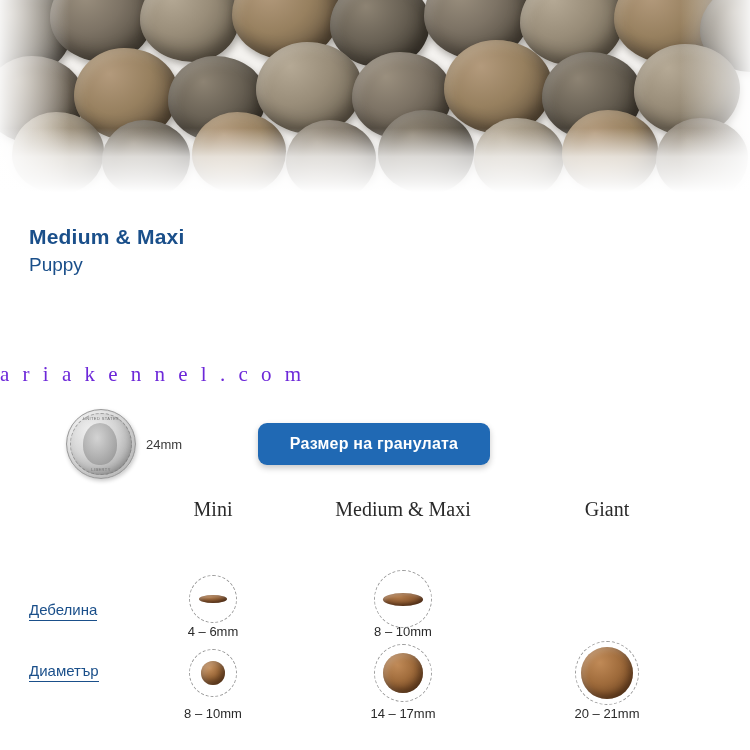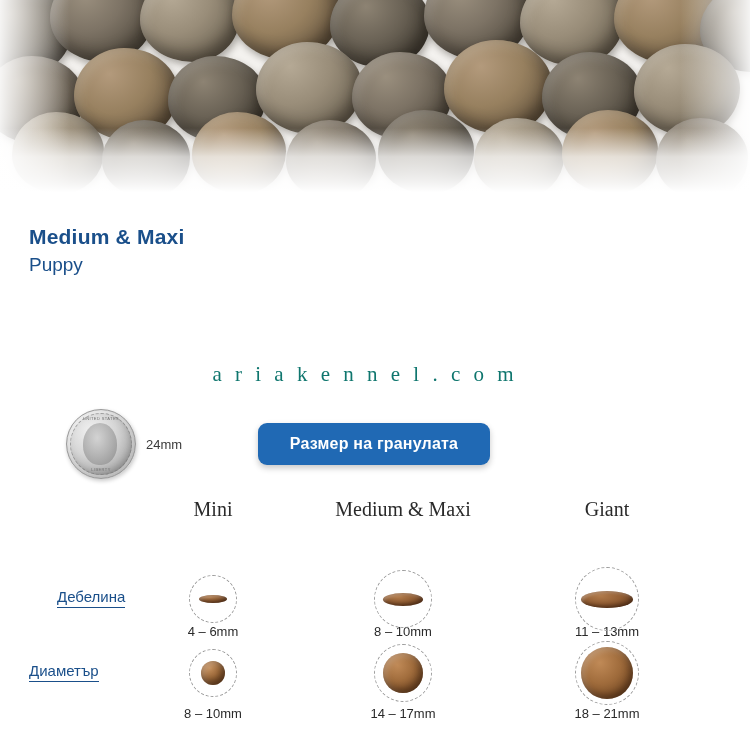--- a/index.html
+++ b/index.html
@@ -92,24 +92,24 @@
     color: #1a4f8a;
     line-height: 1.2;
   }
 
   
   .watermark {
     position: absolute;
     left: 0;
     top: 362px;
     width: 730px;
-    text-align: center;
+    text-align: left;
     font-size: 21px;
     letter-spacing: 4px;
-    color: #0f766e;
+    color: #6d28d9;
     font-family: "Liberation Serif", serif;
     user-select: none;
   }
 
   
   .coin-wrap {
     position: absolute;
     left: 66px;
     top: 409px;
     display: flex;
@@ -319,48 +319,40 @@
 
 <div class="table">
 
   <div class="col-heads">
     <div class="col-head" style="left:213px;">Mini</div>
     <div class="col-head" style="left:403px;">Medium &amp; Maxi</div>
     <div class="col-head" style="left:607px;">Giant</div>
   </div>
 
   <div class="row">
-    <div class="row-label" style="top:56px;margin-left:28px;">Дебелина</div>
+    <div class="row-label" style="top:69px;">Дебелина</div>
 
     <div class="cell" style="left:213px; top:44px;">
       <div class="shape-holder">
         <div class="dash-ring" style="--ring:46px;">
           <div class="side" style="width:28px; height:8px;"></div>
         </div>
       </div>
       <div class="meas">4 – 6mm</div>
     </div>
 
     <div class="cell" style="left:403px; top:44px;">
       <div class="shape-holder">
         <div class="dash-ring" style="--ring:56px;">
           <div class="side" style="width:40px; height:13px;"></div>
         </div>
       </div>
       <div class="meas">8 – 10mm</div>
     </div>
 
-    <div class="cell" style="left:607px; top:44px;">
-      <div class="shape-holder">
-        <div class="dash-ring" style="--ring:62px;">
-          <div class="side" style="width:52px; height:17px;"></div>
-        </div>
-      </div>
-      <div class="meas">11 – 13mm</div>
-    </div>
   </div>
 
   <div class="row">
     <div class="row-label" style="top:46px;">Диаметър</div>
 
     <div class="cell" style="left:213px; top:26px;">
       <div class="shape-holder" style="height:62px;">
         <div class="dash-ring" style="--ring:46px;">
           <div class="topv" style="width:24px; height:24px;"></div>
         </div>
@@ -376,17 +368,17 @@
       </div>
       <div class="meas">14 – 17mm</div>
     </div>
 
     <div class="cell" style="left:607px; top:26px;">
       <div class="shape-holder" style="height:62px;">
         <div class="dash-ring" style="--ring:62px;">
           <div class="topv" style="width:52px; height:52px;"></div>
         </div>
       </div>
-      <div class="meas">18 – 21mm</div>
+      <div class="meas">20 – 21mm</div>
     </div>
   </div>
 
 </div>
 
 </body></html>

